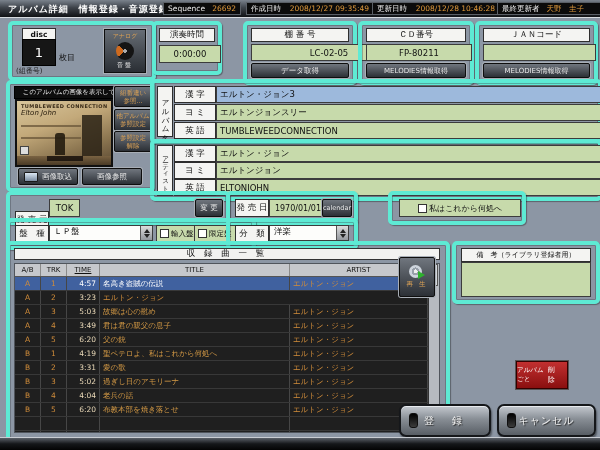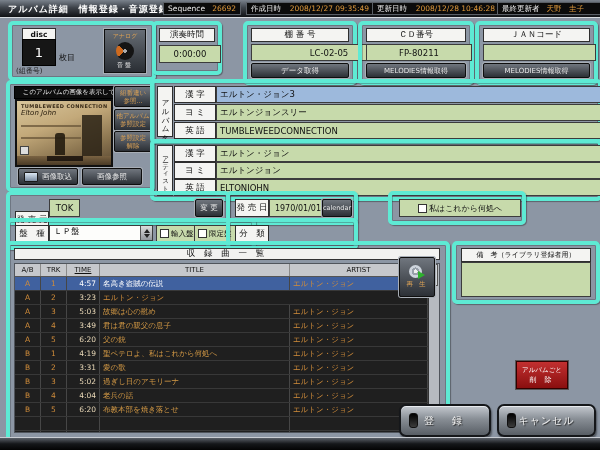--- a/index.html
+++ b/index.html
@@ -86,21 +86,21 @@
     box-shadow:0 0 0 1px #a8aeb6;display:flex;flex-direction:column;align-items:center;
     justify-content:center;gap:1px;cursor:pointer;border-radius:2px;}
   .play-btn .p-lab{font-size:6.5px;color:#d9a055;letter-spacing:2px;}
   .cdisc{position:relative;width:16px;height:14px;}
   .cdisc .c{position:absolute;left:0;top:0;width:13px;height:13px;border-radius:50%;
     background:radial-gradient(circle,#eee 0 2px,#98a0aa 2px 4px,#cdd4dc 4px 7px);}
   .cdisc .p{position:absolute;right:0;bottom:0;width:0;height:0;
     border-left:7px solid #2eb32e;border-top:4px solid transparent;border-bottom:4px solid transparent;}
   .notes-area{position:absolute;background:#c7daab;border:1px solid #3c3c3c;}
   .red-btn{position:absolute;background:linear-gradient(#c23030,#8a0f0f);border:1px solid #300;
-    box-shadow:0 0 0 1px #555;color:#fff;display:flex;flex-direction:column;align-items:center;
+    box-shadow:0 0 0 1px #555;color:#fff;display:flex;flex-direction:row;align-items:center;
     justify-content:center;cursor:pointer;}
   .red-btn .r1{font-size:6.5px;}
   .red-btn .r2{font-size:7px;letter-spacing:3px;}
   .big-btn{position:absolute;background:linear-gradient(#c4c9cf,#888e95 45%,#585e65);
     border:2px solid #15171a;border-radius:7px;box-shadow:inset 0 1px 0 #e8ebef,1px 2px 2px rgba(0,0,0,.45);
     display:flex;align-items:center;justify-content:center;cursor:pointer;}
   .big-btn .led{position:absolute;left:8px;width:7px;height:13px;border-radius:3px;
     background:linear-gradient(#000,#3c3c3c);border:1px solid #101010;}
   .big-btn .blab{color:#f4f4f4;font-size:10px;letter-spacing:4px;text-shadow:1px 1px 1px #222;}
   .bottom-strip{position:absolute;left:0;top:437px;width:600px;height:13px;
@@ -242,20 +242,27 @@
       <span>輸入盤</span>
     </div>
     <div class="gfield" style="left:184px;top:3px;width:36px;height:15px;font-size:7.5px;">
       <span class="cb"></span>
       <span>限定盤</span>
     </div>
   </div>
 
   <div class="group" style="left:226px;top:218px;width:124px;height:24px;">
     <div class="wlab" style="left:5px;top:3px;width:32px;height:15px;">分　類</div>
+    <div class="drop" style="left:39px;top:3px;width:80px;height:16px;box-sizing:border-box;">
+      <span>洋楽</span>
+      <span class="spin">
+          <span class="tri-up"></span>
+          <span class="tri-dn"></span>
+        </span>
+    </div>
   </div>
 
   <div class="group" style="left:6px;top:241px;width:436px;height:193px;">
     <div class="tl-title" style="left:4px;top:3px;width:426px;height:12px;box-sizing:border-box;">収 録 曲 一 覧</div>
     <div class="tl-table" style="left:4px;top:18px;width:426px;height:170px;box-sizing:border-box;">
       <div class="tl-main">
         <div class="thr">
           <div class="th c-ab" style="color:#111;">A/B</div>
           <div class="th c-trk" style="color:#111;">TRK</div>
           <div class="th c-time" style="justify-content:center;color:#111;padding-right:0;text-decoration:underline;">TIME</div>

